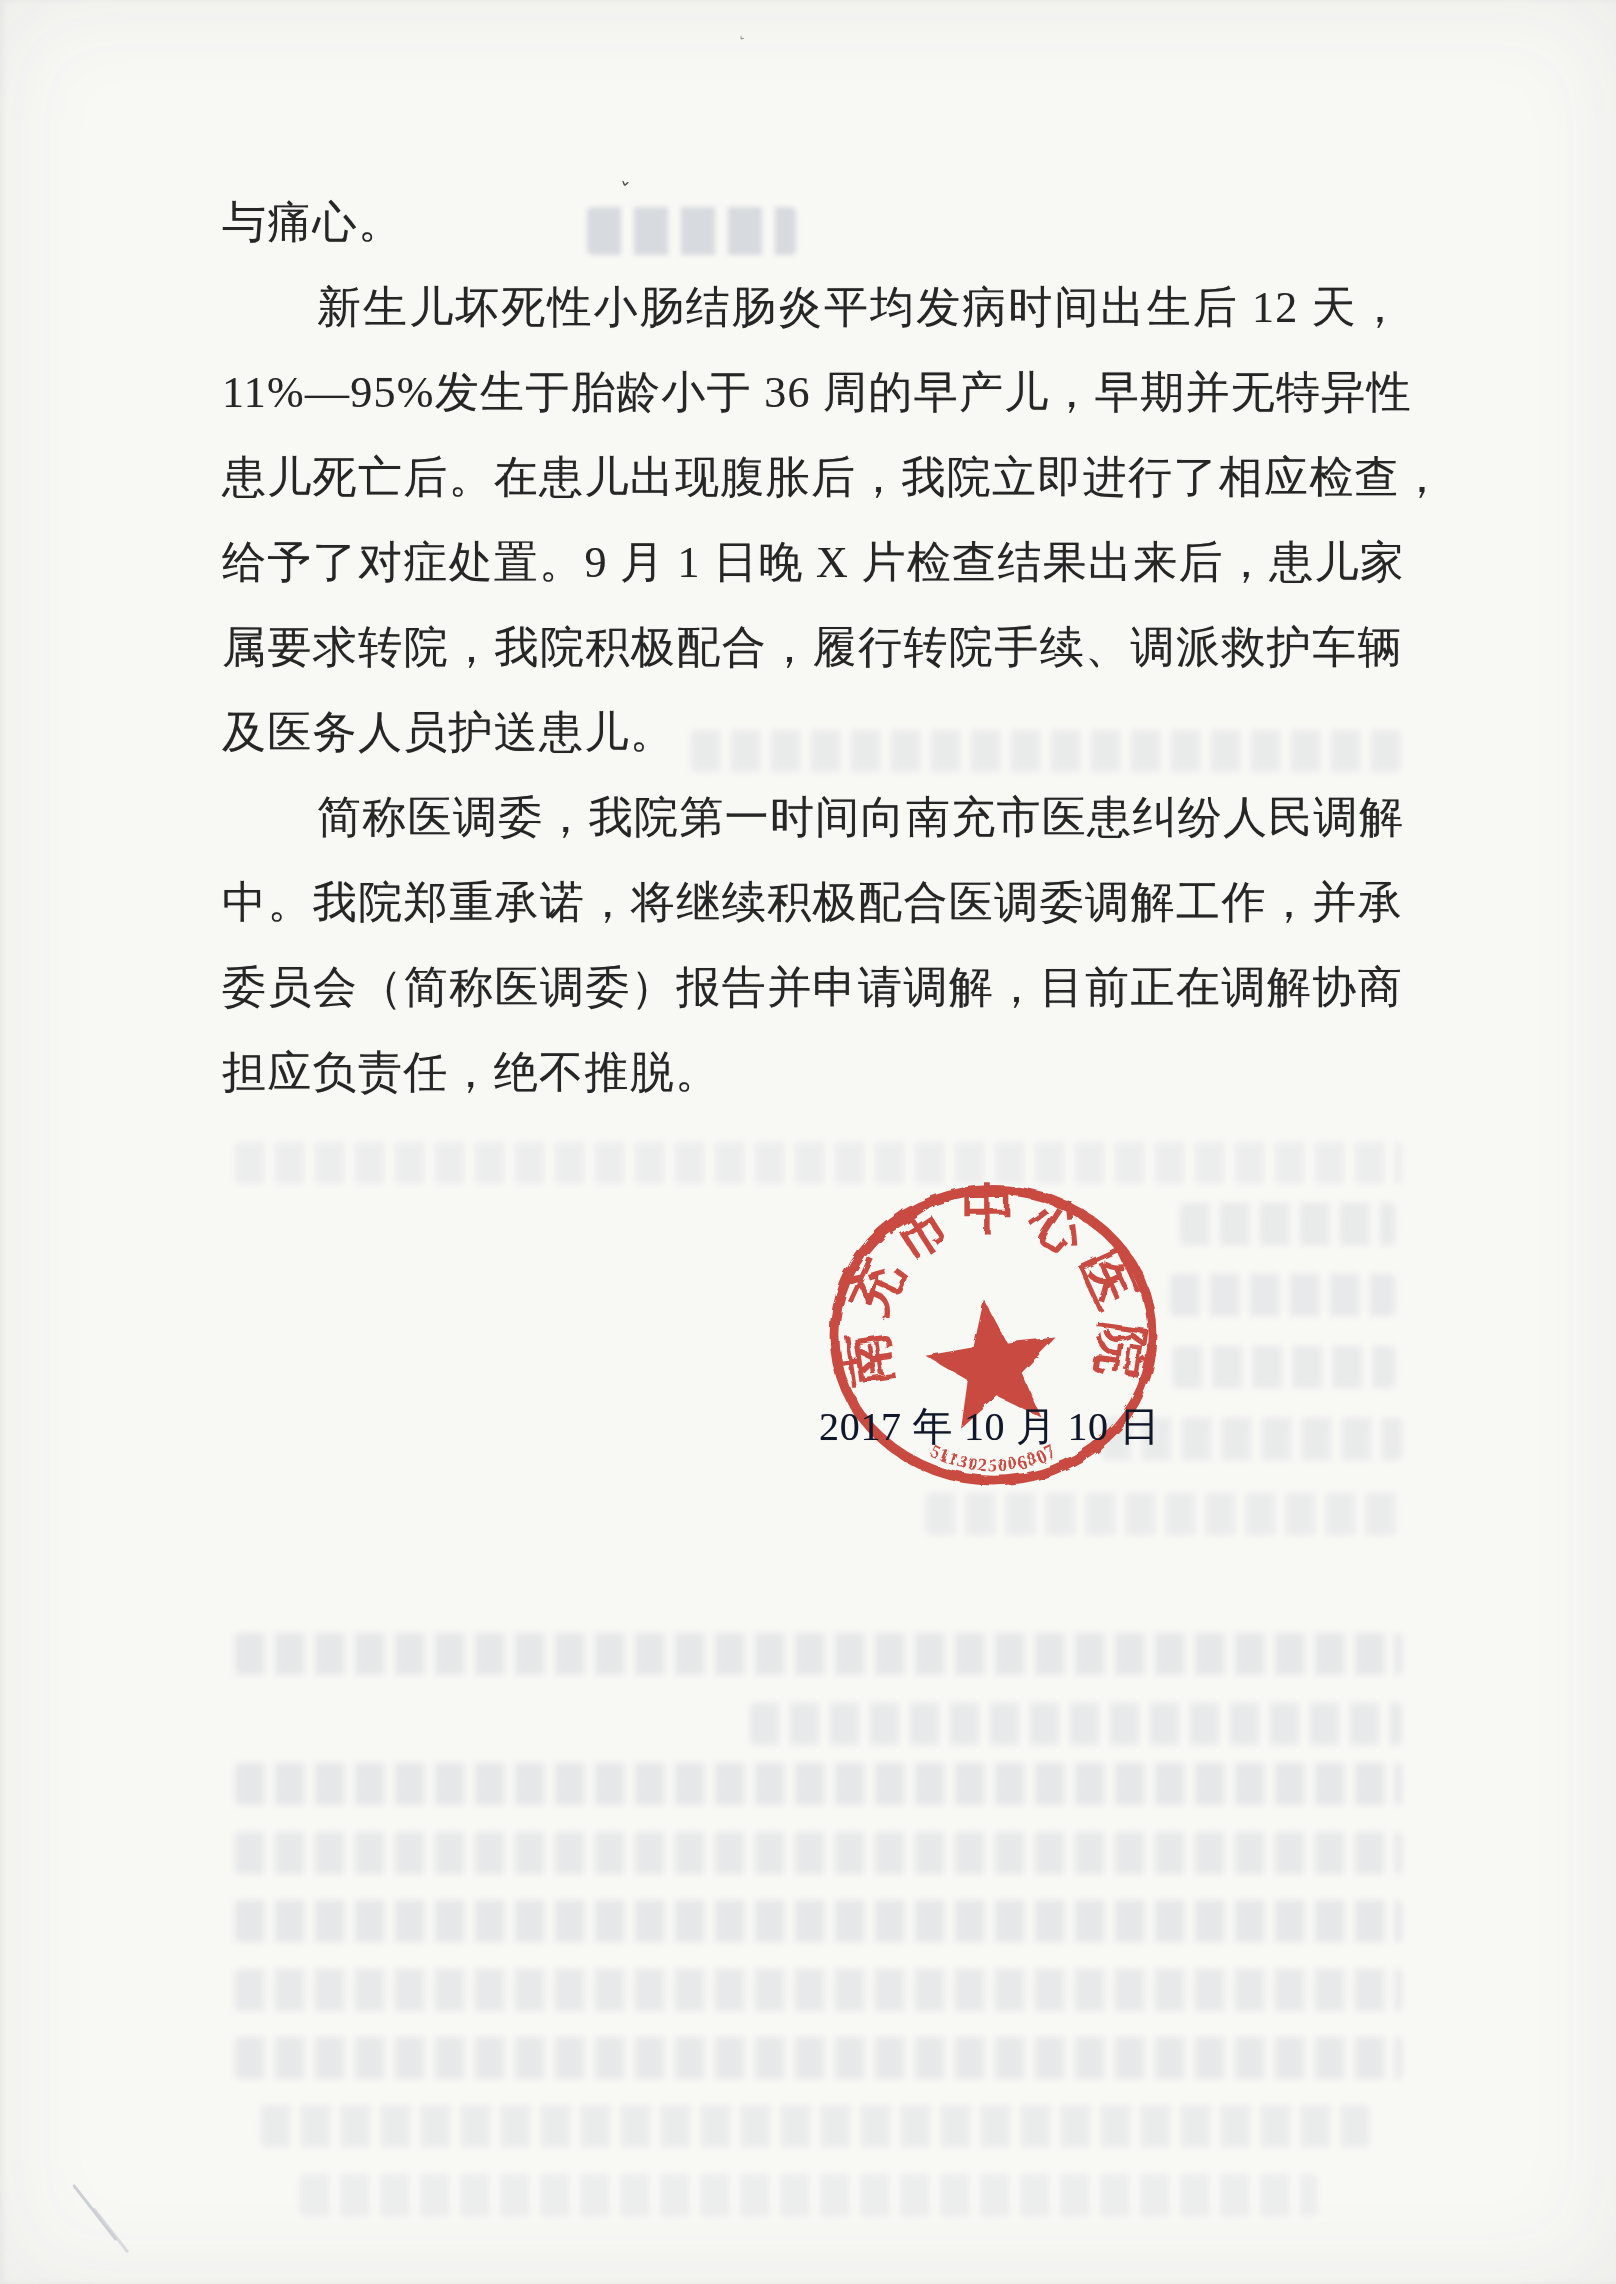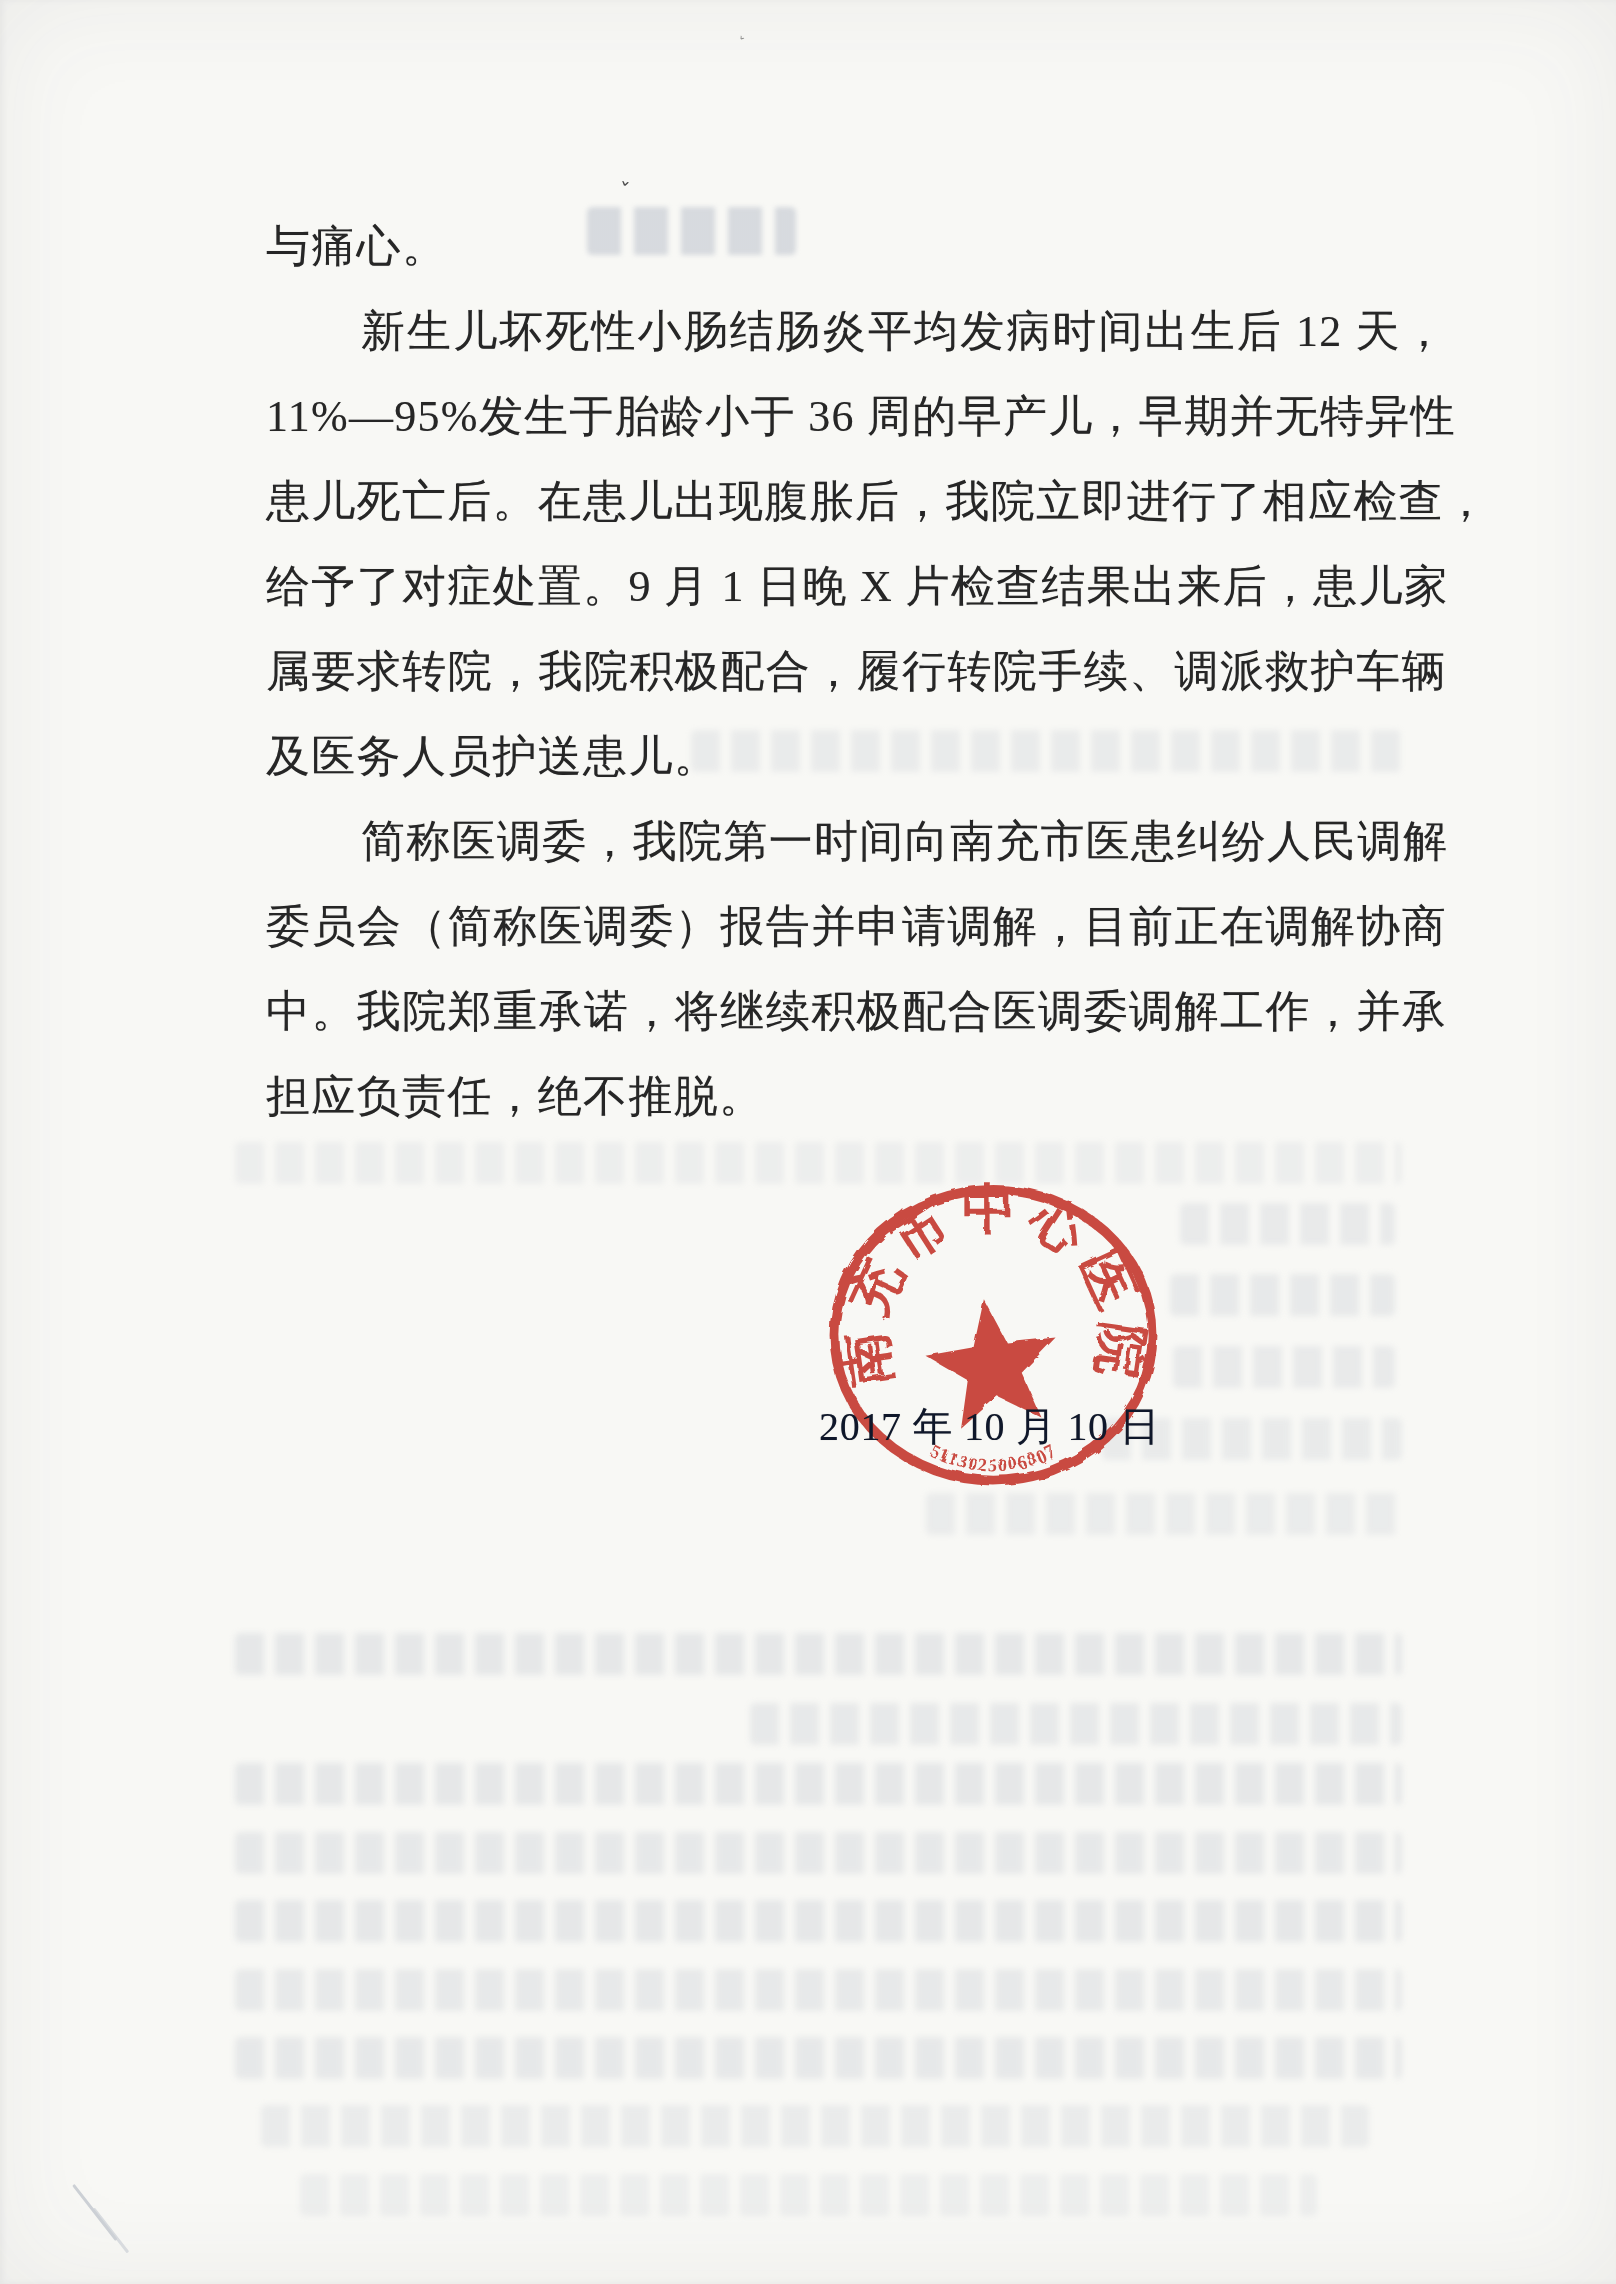--- a/index.html
+++ b/index.html
@@ -5,23 +5,22 @@
   html,body{margin:0;padding:0;background:#e9e9e7;}
   .page{
     position:relative; width:1617px; height:2284px;
     background:#f8f8f5;
     box-shadow: inset 0 0 104px rgba(70,75,90,.07), inset 2.6px 0 6.5px rgba(60,60,70,.05);
     overflow:hidden;
     font-family:"Liberation Serif","DejaVu Serif",serif;
   }
   
   .textblock{
-    position:absolute; left:222px; top:204px; width:1181px; z-index:2;
+    position:absolute; left:222px; top:180px; width:1181px; z-index:2;
     color:#262626;
-    margin-left:44px;
   }
   .line{
     height:85px; line-height:85px; font-size:44px; letter-spacing:1.3px;
     text-align:justify; text-align-last:justify; white-space:nowrap;
     text-shadow:0 0 0.7px rgba(40,40,40,.35);
   }
   .line.short{ text-align-last:left; }
   .line.indent{ padding-left:95px; }
   
   .sig-org{
@@ -76,22 +75,22 @@
 
   <div class="textblock">
     <div class="line short">与痛心。</div>
     <div class="line indent">新生儿坏死性小肠结肠炎平均发病时间出生后 12 天，</div>
     <div class="line">11%—95%发生于胎龄小于 36 周的早产儿，早期并无特异性</div>
     <div class="line">患儿死亡后。在患儿出现腹胀后，我院立即进行了相应检查，</div>
     <div class="line">给予了对症处置。9 月 1 日晚 X 片检查结果出来后，患儿家</div>
     <div class="line">属要求转院，我院积极配合，履行转院手续、调派救护车辆</div>
     <div class="line short">及医务人员护送患儿。</div>
     <div class="line indent">简称医调委，我院第一时间向南充市医患纠纷人民调解</div>
+    <div class="line">中。我院郑重承诺，将继续积极配合医调委调解工作，并承</div>
     <div class="line">委员会（简称医调委）报告并申请调解，目前正在调解协商</div>
-    <div class="line">中。我院郑重承诺，将继续积极配合医调委调解工作，并承</div>
     <div class="line short">担应负责任，绝不推脱。</div>
   </div>
 
   <svg class="seal" width="365" height="365" viewBox="-280 -280 560 560">
     <defs>
       <filter id="rough" x="-15%" y="-15%" width="130%" height="130%">
         <feTurbulence type="fractalNoise" baseFrequency="0.045" numOctaves="2" result="n"></feTurbulence>
         <feDisplacementMap in="SourceGraphic" in2="n" scale="9"></feDisplacementMap>
       </filter>
       <path id="arcTop" d="M -120 117 A 168 168 0 1 1 120 117" fill="none"></path>

